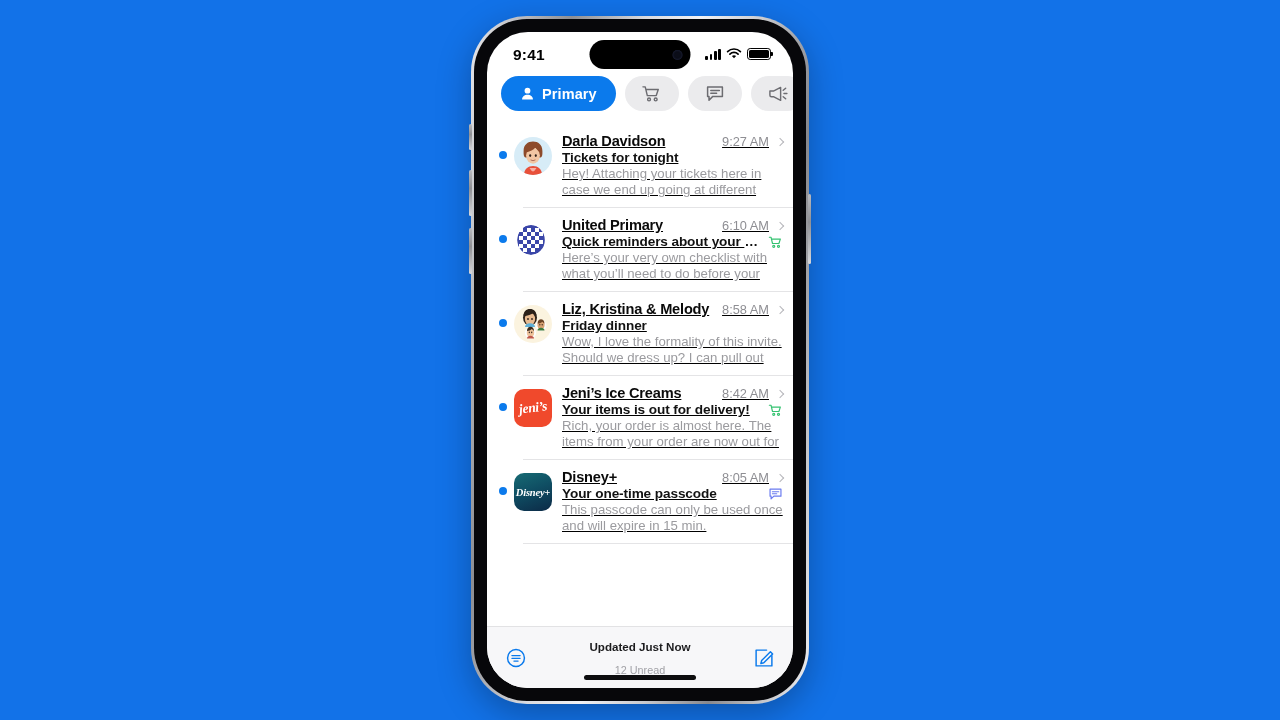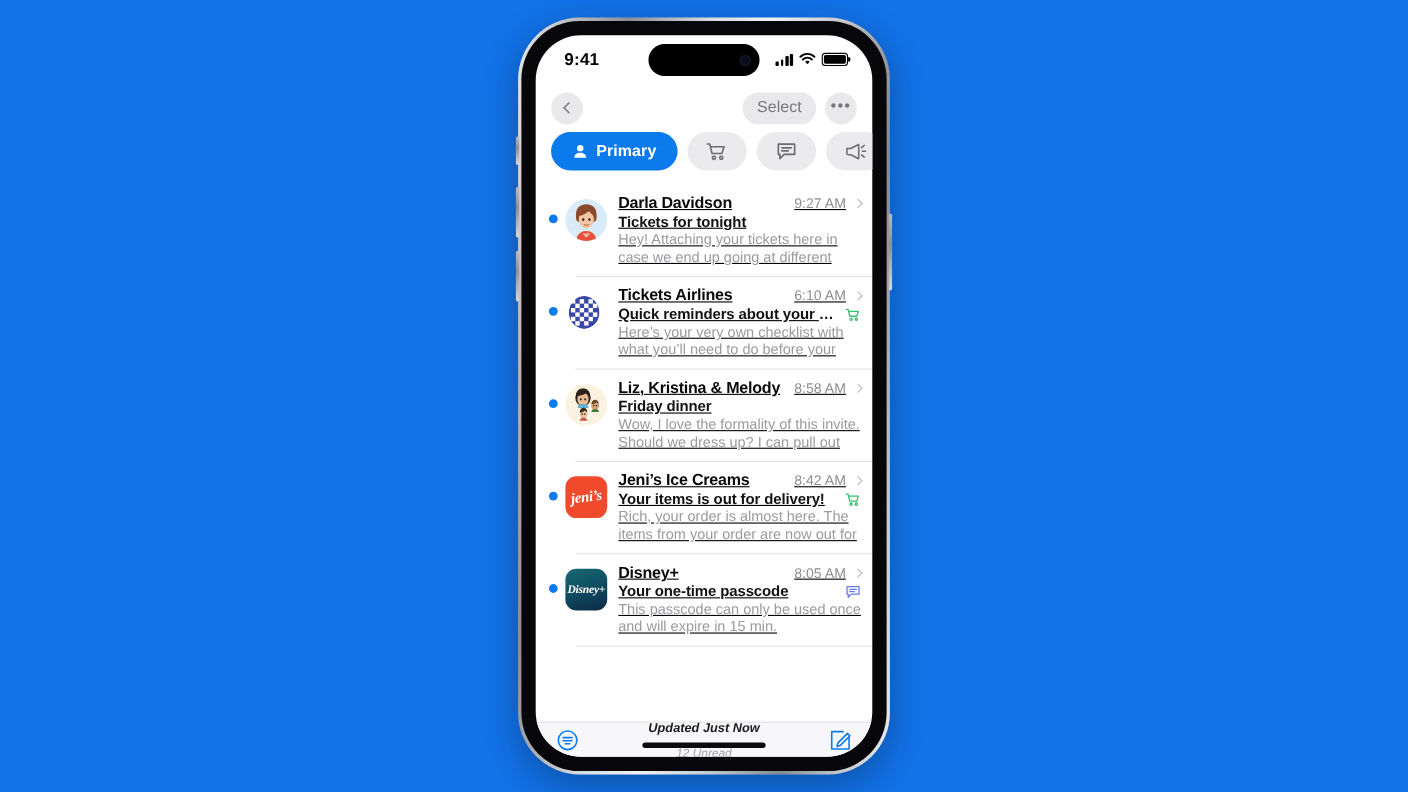--- a/index.html
+++ b/index.html
@@ -277,28 +277,27 @@
     line-height: 16px;
     color: #9b9b9f;
     margin-top: 1px;
     max-height: 32px;
     overflow: hidden;
   }
 
   
   .bottombar {
     flex: 0 0 auto;
-    height: 32px;
+    height: 62px;
     border-top: 1px solid #e2e2e4;
     background: #f7f7f9;
     display: flex;
     align-items: center;
     padding: 0 18px;
     position: relative;
-    font-style: italic;
   }
   .bb-center {
     position: absolute;
     left: 0; right: 0;
     text-align: center;
     pointer-events: none;
   }
   .bb-updated { font-size: 11.6px; font-weight: 600; color: #1c1c1e; }
   .bb-unread  { font-size: 10.8px; color: #a2a2a7; margin-top: 11px; }
   .bb-btn { cursor: pointer; display: flex; align-items: center; z-index: 2; }
@@ -362,32 +361,20 @@
           <path d="M8 10.3 L5.9 8.1 A3.1 3.1 0 0 1 10.1 8.1 Z" fill="#000"></path>
           <path d="M3.9 6.1 A5.9 5.9 0 0 1 12.1 6.1" stroke="#000" stroke-width="1.7" fill="none" stroke-linecap="round"></path>
           <path d="M1.6 3.6 A9.2 9.2 0 0 1 14.4 3.6" stroke="#000" stroke-width="1.7" fill="none" stroke-linecap="round"></path>
         </svg>
         <div class="battery">
             <span></span>
           </div>
       </div>
     </div>
 
-    <div class="navbar">
-      <div class="circ-btn">
-        <div class="chev-back"></div>
-      </div>
-      <div class="nav-spacer"></div>
-      <div class="select-btn">
-        <span>Select</span>
-      </div>
-      <div class="circ-btn">
-        <span class="dots">•••</span>
-      </div>
-    </div>
 
 
     <div class="pills">
 
       <div class="pill primary">
         <svg width="15" height="15" viewBox="0 0 16 16">
           <circle cx="8" cy="5" r="3.1" fill="#fff"></circle>
           <path d="M2.2 14.4 c0-3.2 2.6-5 5.8-5 s5.8 1.8 5.8 5z" fill="#fff"></path>
         </svg>
         <span>Primary</span>
@@ -470,21 +457,21 @@
                 <rect x="21" y="23" width="4" height="4"></rect>
               <rect x="9" y="27" width="4" height="4"></rect>
                 <rect x="17" y="27" width="4" height="4"></rect>
             </g>
             <ellipse cx="17" cy="19" rx="14" ry="15" fill="none" stroke="#ffffff" stroke-width="0"></ellipse>
             <path d="M0 0 h38 v38 h-38z M3.2 19 a13.8 15 0 0 0 27.6 0 a13.8 15 0 0 0 -27.6 0z" fill="#ffffff" fill-rule="evenodd"></path>
           </svg>
         </div>
         <div class="mailbody">
           <div class="row-top">
-            <div class="sender">Tickets Airlines</div>
+            <div class="sender">United Primary</div>
             <div class="time">6:10 AM</div>
             <div class="chev-row"></div>
           </div>
           <div class="row-subject">
             <div class="subject">Quick reminders about your upcoming…</div>
             <div class="cat-badge">
               <svg width="15" height="14" viewBox="0 0 22 20" fill="none" stroke="#34c270" stroke-width="1.7" stroke-linecap="round" stroke-linejoin="round">
                 <path d="M2 3 h2.4 l2.2 9.2 h9.4 l2.1-6.5 H5.4"></path>
                 <circle cx="8.4" cy="16.3" r="1.5"></circle>
                   <circle cx="15.4" cy="16.3" r="1.5"></circle>

